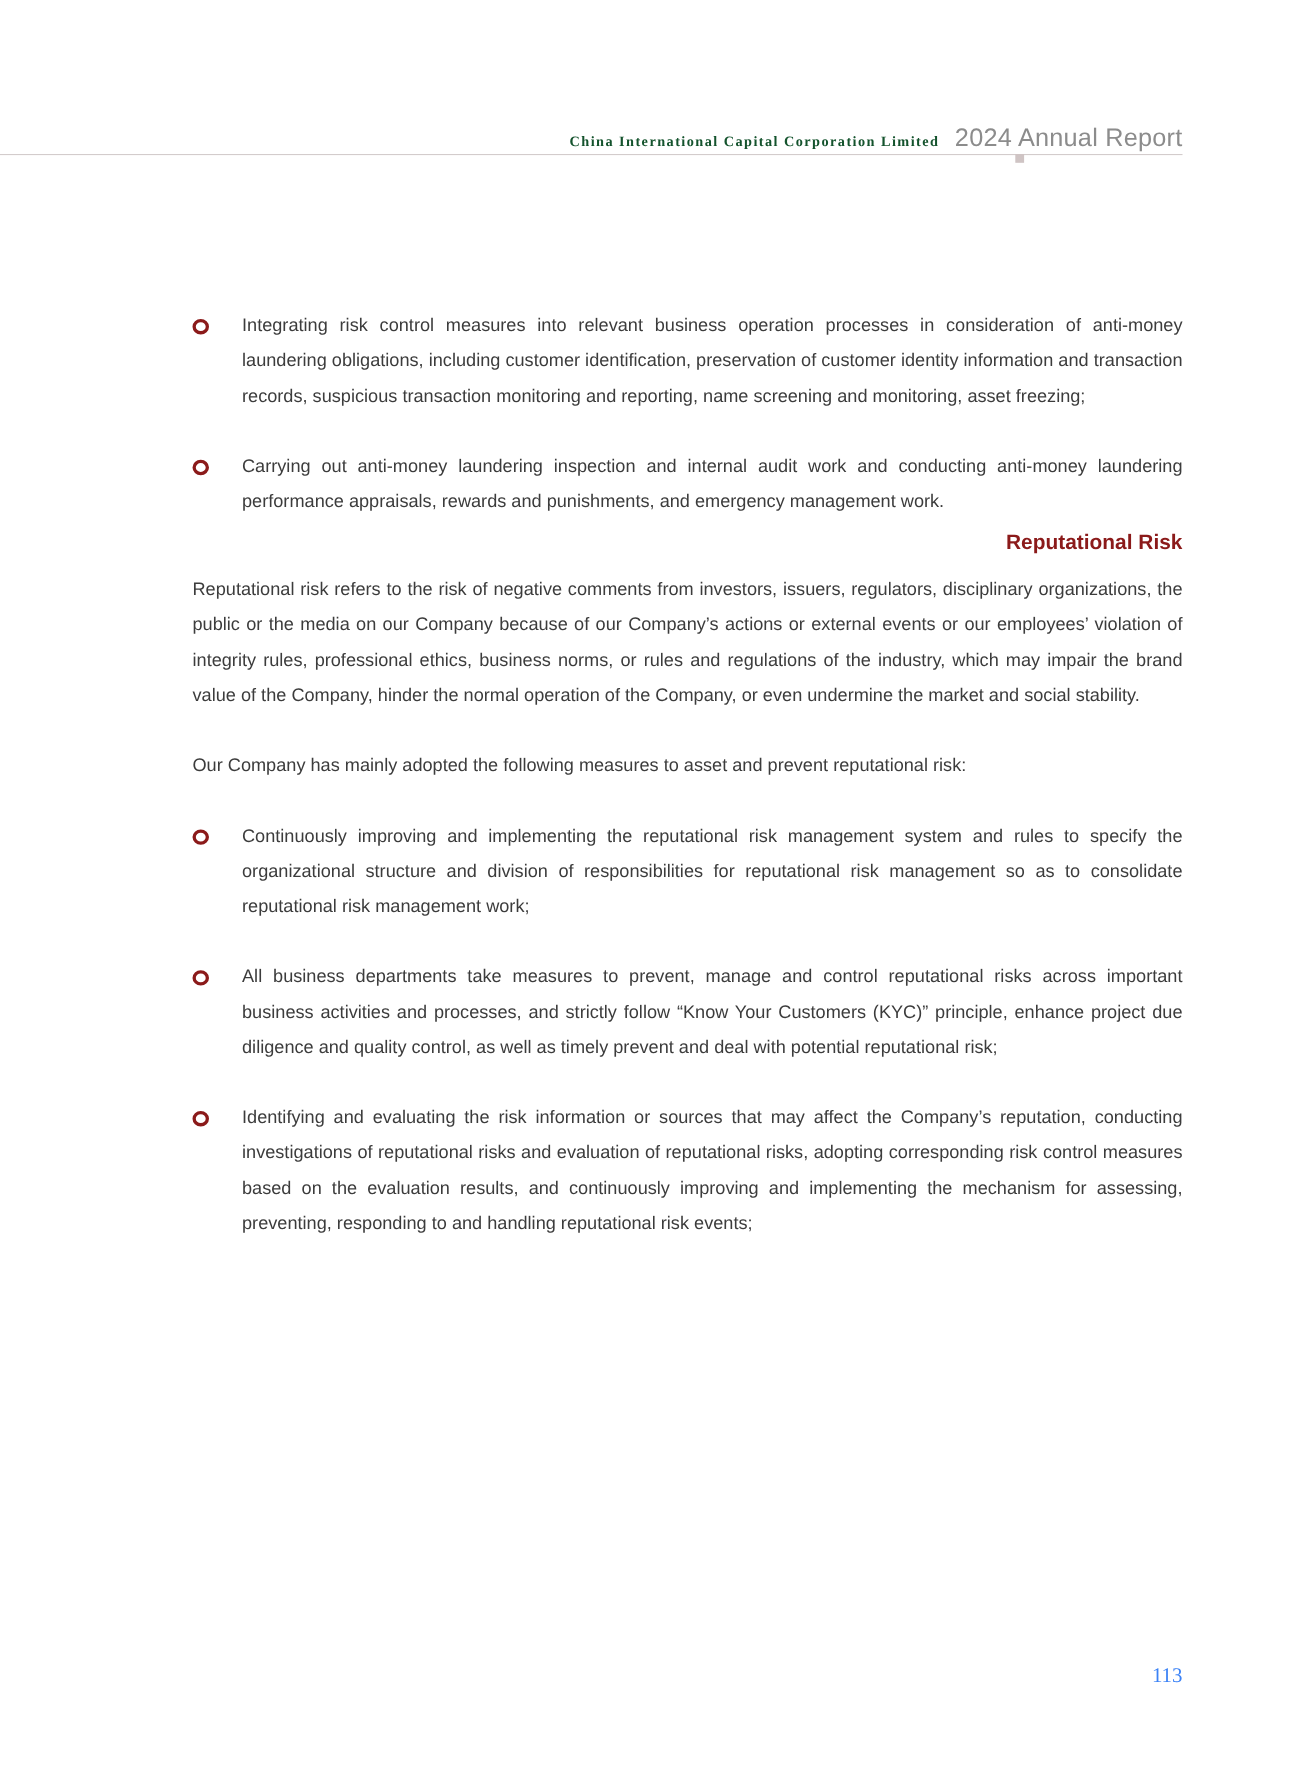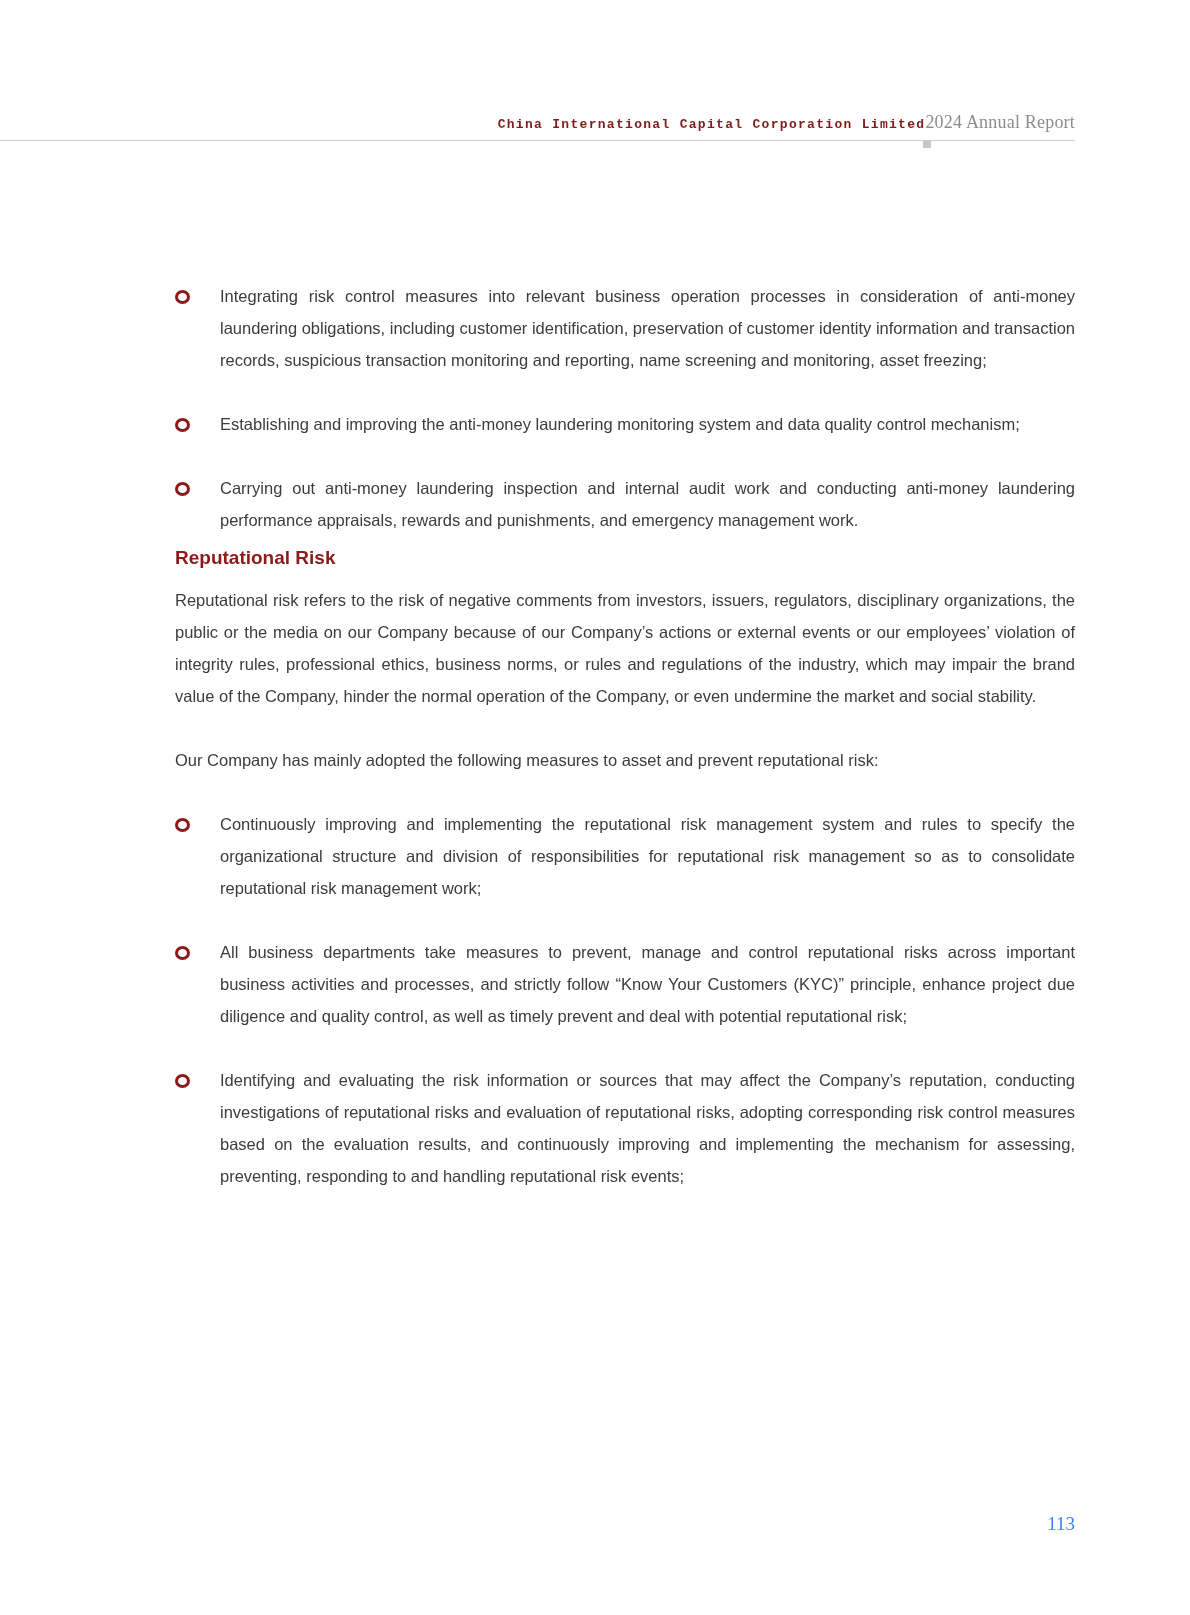--- a/index.html
+++ b/index.html
@@ -6,44 +6,44 @@
   body { width: 1190px; height: 1615px; position: relative; overflow: hidden; }
   .header {
     position: absolute; left: 0; top: 108px; width: 1075px; height: 32px;
     border-bottom: 1.5px solid #d3cccc;
   }
   .header-text {
     position: absolute; right: 0; top: 4px; white-space: nowrap;
     font-family: "DejaVu Serif", "Liberation Serif", serif;
   }
   .header-company {
-    font-family: Liberation Mono, monospace; font-weight: bold; font-size: 13px;
-    letter-spacing: 1.3px; color: #7f1d1d; 
+    font-family: Liberation Serif, serif; font-weight: bold; font-size: 13px;
+    letter-spacing: 1.3px; color: #14532d; margin-right: 14px;
   }
   .header-report {
-    font-family: Liberation Serif, serif; font-size: 18px; color: #8c8c8c;
+    font-family: Liberation Sans, sans-serif; font-size: 23px; color: #8c8c8c;
     letter-spacing: 0.2px;
   }
   .header-marker {
     position: absolute; left: 923px; top: 32px; width: 8px; height: 8px; background: #cfc4c4;
   }
   .content {
     position: absolute; left: 175px; top: 280px; width: 900px;
     font-family: "Liberation Sans", sans-serif; font-size: 16.5px; line-height: 32px;
     color: #3c3c3c;
   }
   .bullet-item { position: relative; padding-left: 45px; text-align: justify; margin-bottom: 32px; }
   .bullet-item.last { margin-bottom: 6px; }
   .bullet-icon {
     position: absolute; left: 0; top: 10px; width: 9px; height: 8px;
     border: 3.5px solid #8b1a1a; border-radius: 50%; background: #fff;
   }
   .section-heading {
     font-family: "Liberation Sans", sans-serif; font-weight: bold; font-size: 19px;
-    color: #8b1a1a; line-height: 32px; margin: 0 0 10px 0;
+    color: #8b1a1a; line-height: 32px; margin: 0 0 10px 0; text-align: right;
   }
   .para { text-align: justify; margin: 0 0 32px 0; }
   .page-number {
     position: absolute; right: 115px; top: 1513px;
     font-family: "Liberation Serif", serif; font-size: 19px; color: #3b82f6;
   }
 </style>
 </head>
 <body>
 
@@ -51,24 +51,20 @@
   <div class="header-text">
     <span class="header-company">China International Capital Corporation Limited</span><span class="header-report">2024 Annual Report</span>
   </div>
   <div class="header-marker"></div>
 </div>
 
 <div class="content">
   <div class="bullet-item">
     <span class="bullet-icon"></span>
     <span>Integrating risk control measures into relevant business operation processes in consideration of anti-money laundering obligations, including customer identification, preservation of customer identity information and transaction records, suspicious transaction monitoring and reporting, name screening and monitoring, asset freezing;</span>
-  </div>
-  <div class="bullet-item">
-    <span class="bullet-icon"></span>
-    <span>Establishing and improving the anti-money laundering monitoring system and data quality control mechanism;</span>
   </div>
   <div class="bullet-item last">
     <span class="bullet-icon"></span>
     <span>Carrying out anti-money laundering inspection and internal audit work and conducting anti-money laundering performance appraisals, rewards and punishments, and emergency management work.</span>
   </div>
 
   <h2 class="section-heading">Reputational Risk</h2>
   <p class="para">Reputational risk refers to the risk of negative comments from investors, issuers, regulators, disciplinary organizations, the public or the media on our Company because of our Company’s actions or external events or our employees’ violation of integrity rules, professional ethics, business norms, or rules and regulations of the industry, which may impair the brand value of the Company, hinder the normal operation of the Company, or even undermine the market and social stability.</p>
   <p class="para">Our Company has mainly adopted the following measures to asset and prevent reputational risk:</p>
 

